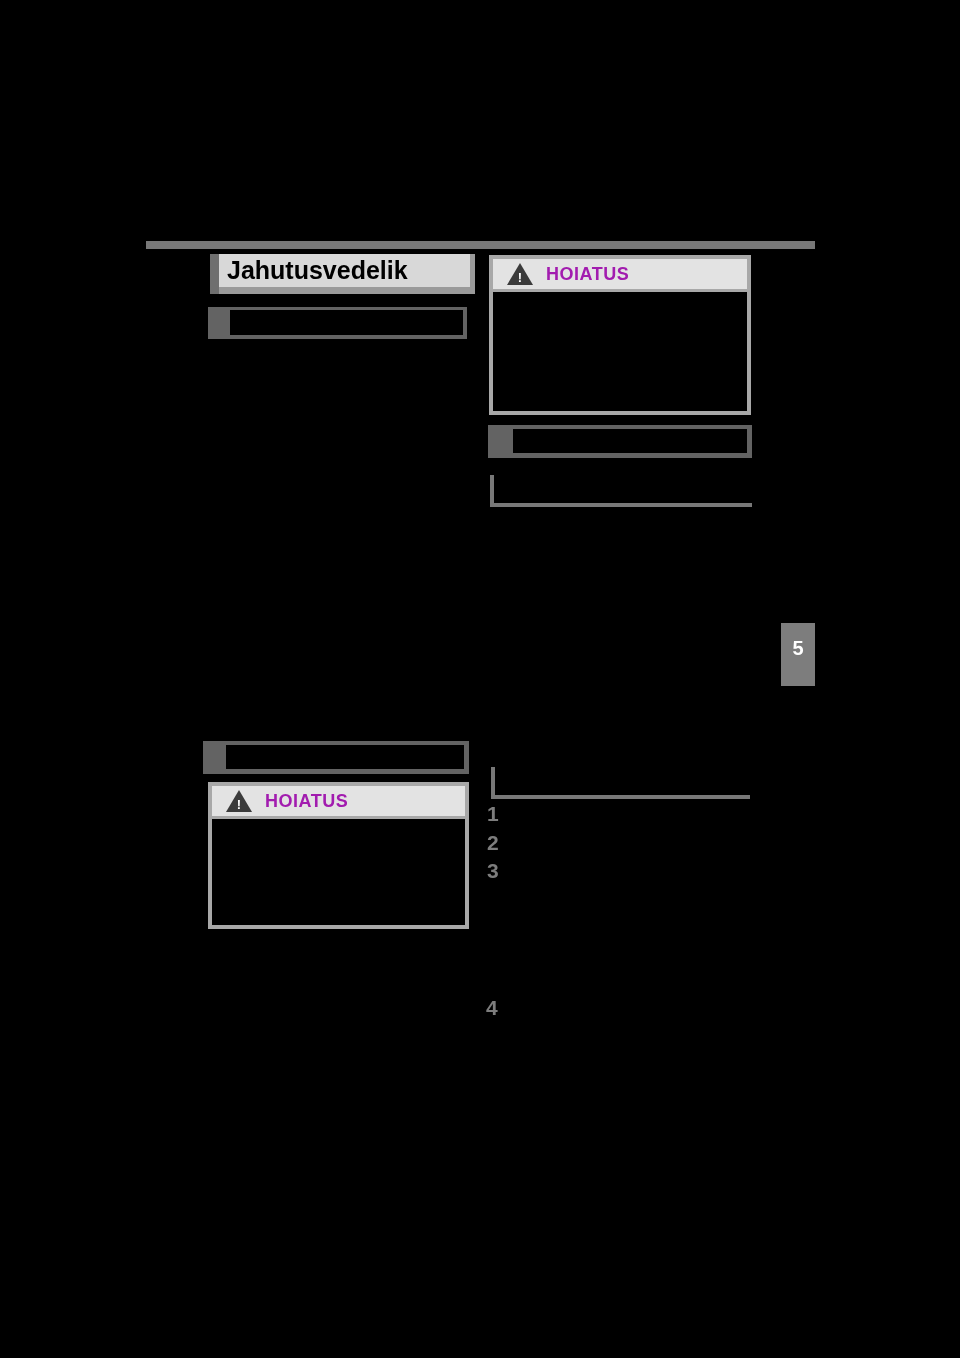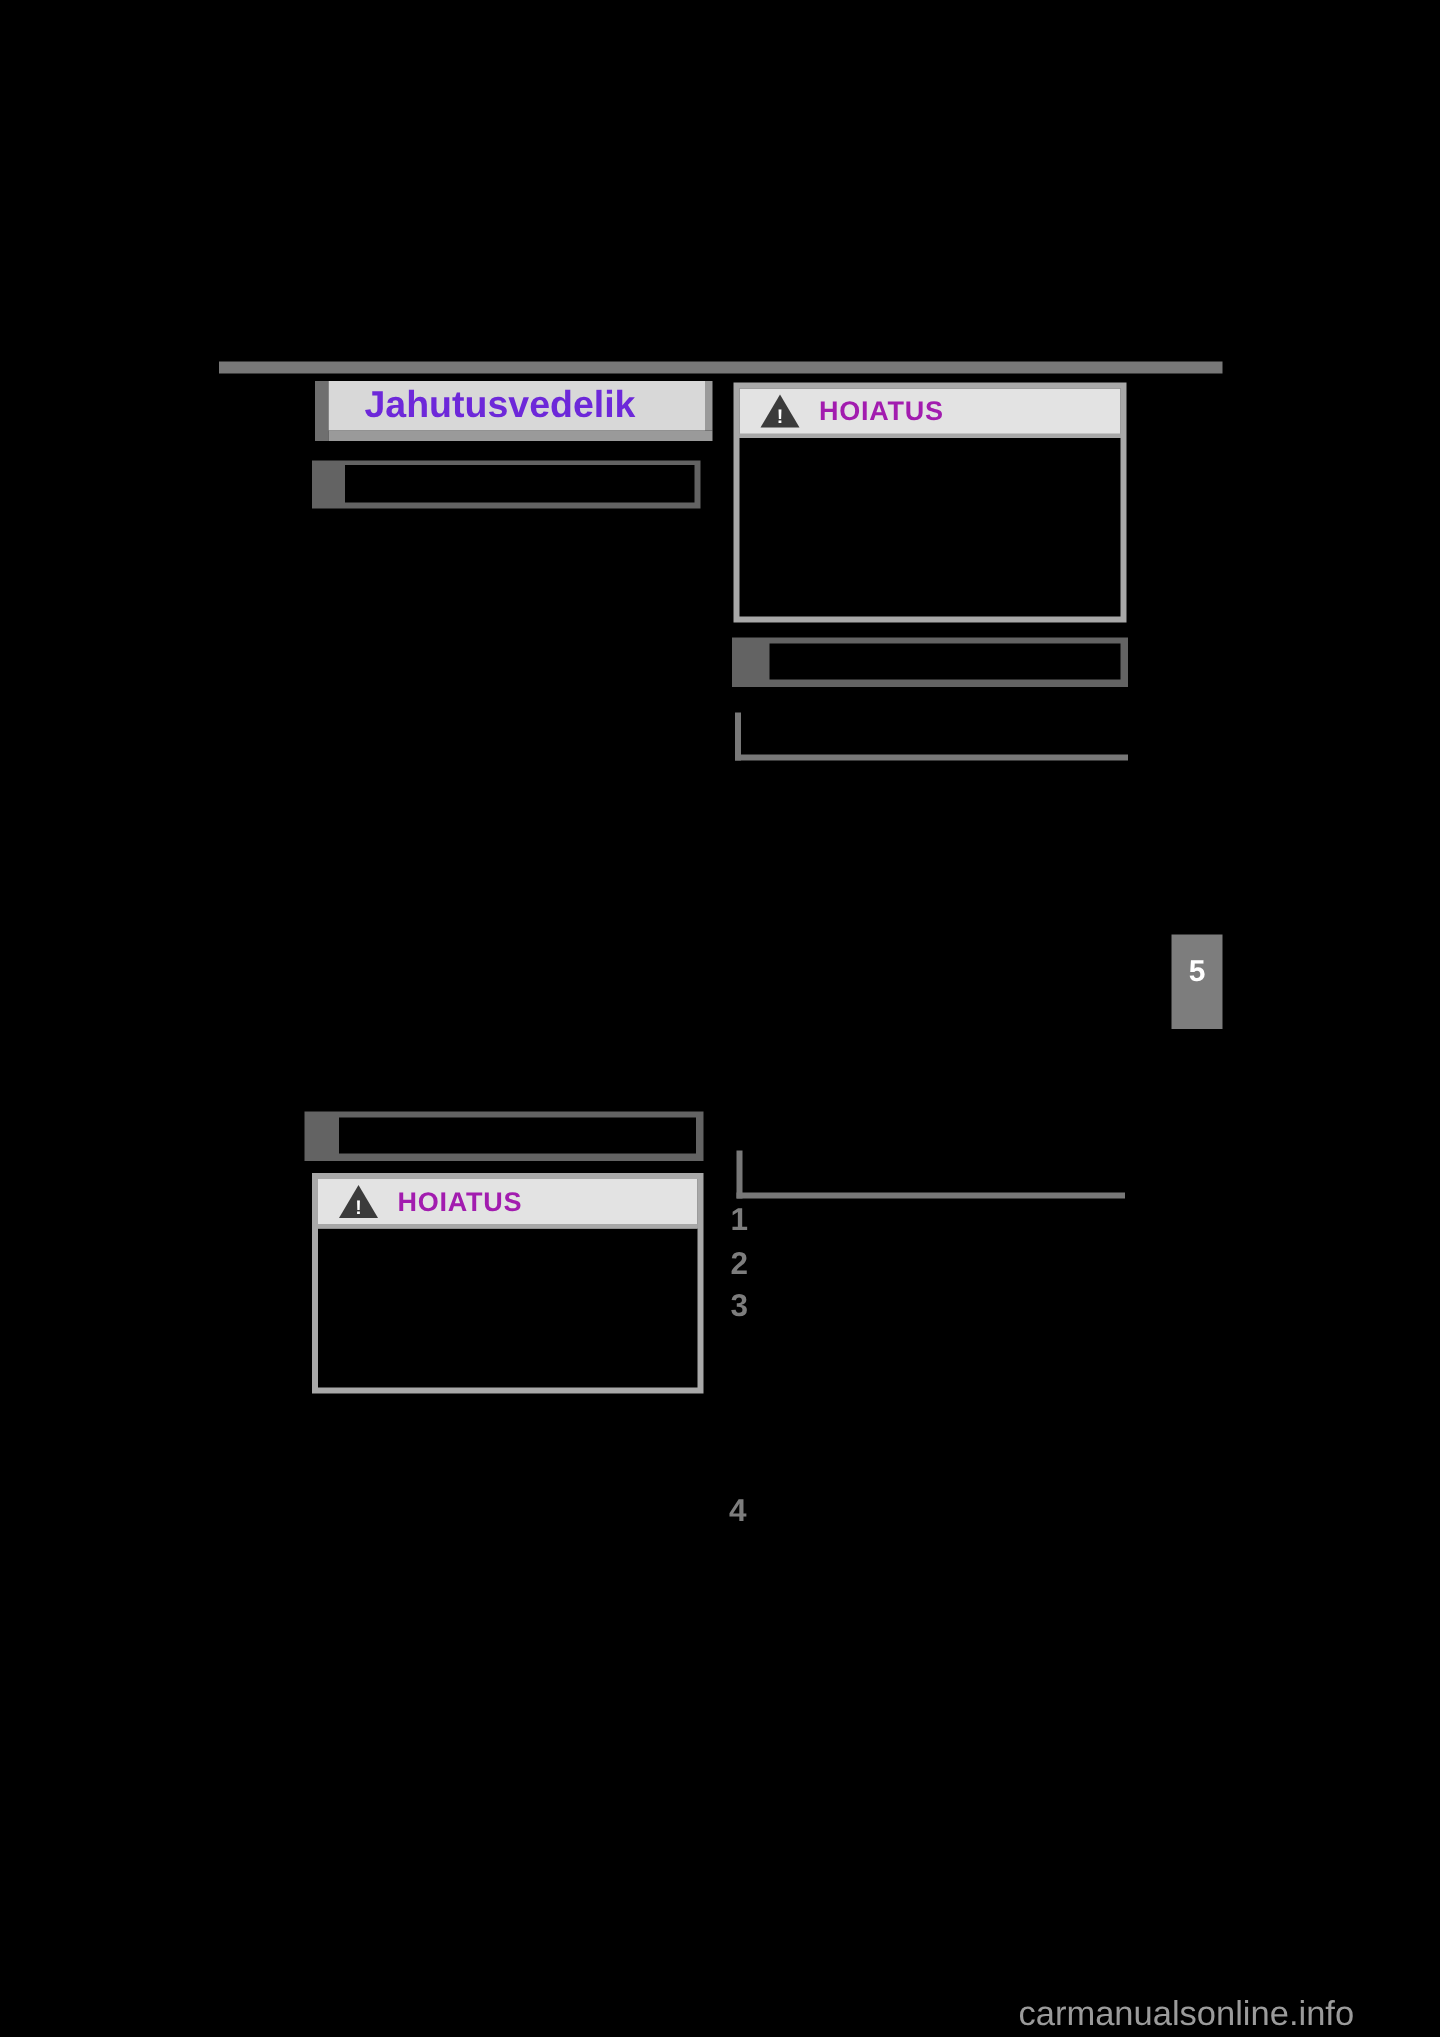--- a/index.html
+++ b/index.html
@@ -13,23 +13,23 @@
   }
   .abs { position: absolute; }
 
   
   .top-rule { left: 146px; top: 241px; width: 669px; height: 8px; background: #787878; }
 
   
   .title-accent { left: 210px; top: 254px; width: 9px; height: 40px; background: #6f6f6f; }
   .title-fill {
     left: 219px; top: 254px; width: 251px; height: 33px;
-    background: #d8d8d8; color: #6d28d9;
+    background: #d8d8d8; color: #000000;
     font-size: 25px; font-weight: 700; line-height: 33px;
-    padding-left: 24px; box-sizing: border-box; white-space: nowrap;
+    padding-left: 8px; box-sizing: border-box; white-space: nowrap;
   }
   .title-shadow-bottom { left: 219px; top: 287px; width: 256px; height: 7px; background: #9a9a9a; }
   .title-shadow-right  { left: 470px; top: 254px; width: 5px;  height: 33px; background: #9a9a9a; }
 
   
   .subbar { background: #636363; }
   .subbar .bar-inner { position: absolute; inset: 3px 4px 4px 22px; background: #000; }
   .subbar1 { left: 208px; top: 307px; width: 259px; height: 32px; }
   .subbar2 { left: 488px; top: 425px; width: 264px; height: 33px; }
   .subbar2 .bar-inner { inset: 4px 5px 5px 25px; }
@@ -135,15 +135,14 @@
   </div>
 
   <div class="abs bracket-v b2v"></div>
   <div class="abs bracket-h b2h"></div>
 
   <div class="abs step step1">1</div>
   <div class="abs step step2">2</div>
   <div class="abs step step3">3</div>
   <div class="abs step step4">4</div>
 
-  <div class="abs watermark">carmanualsonline.info</div>
 
 </div>
 
 </body></html>

